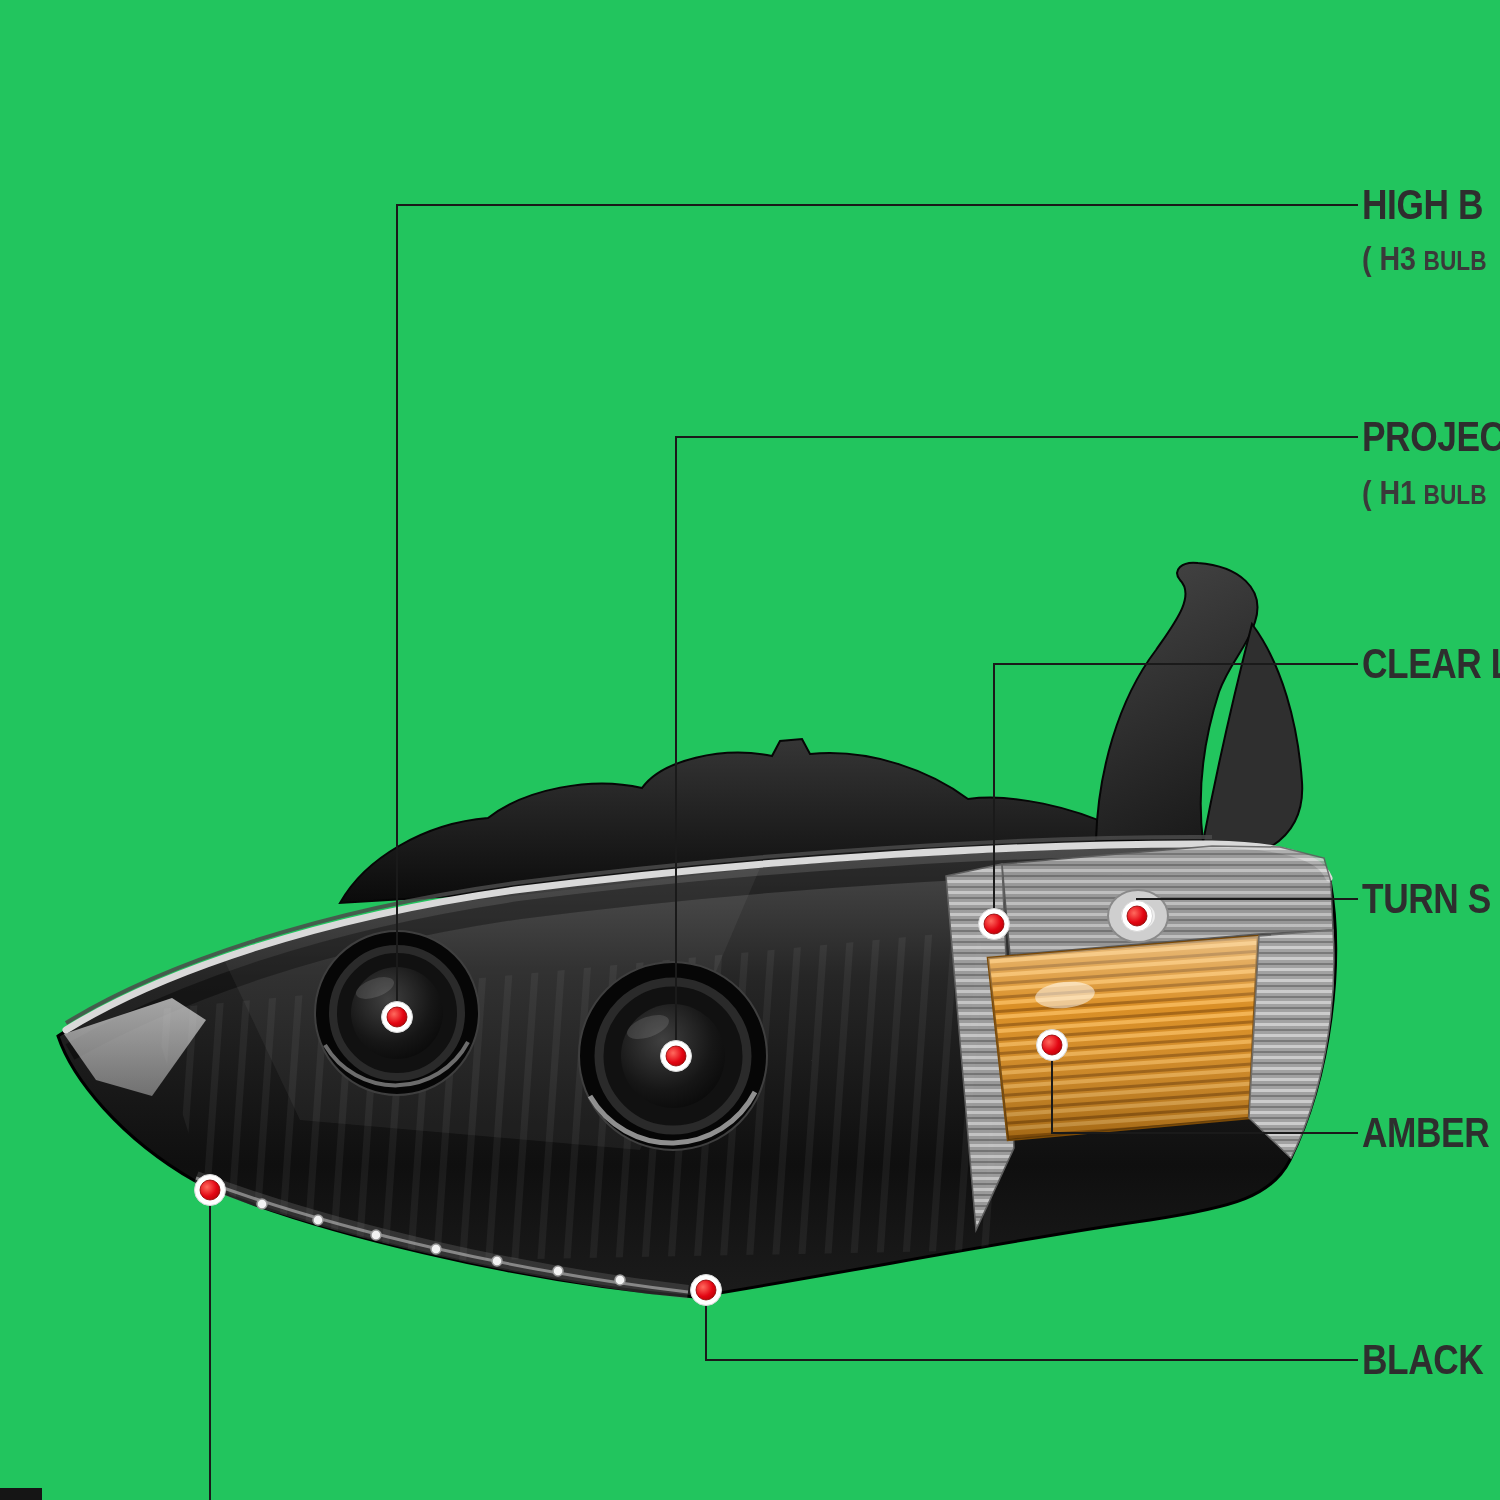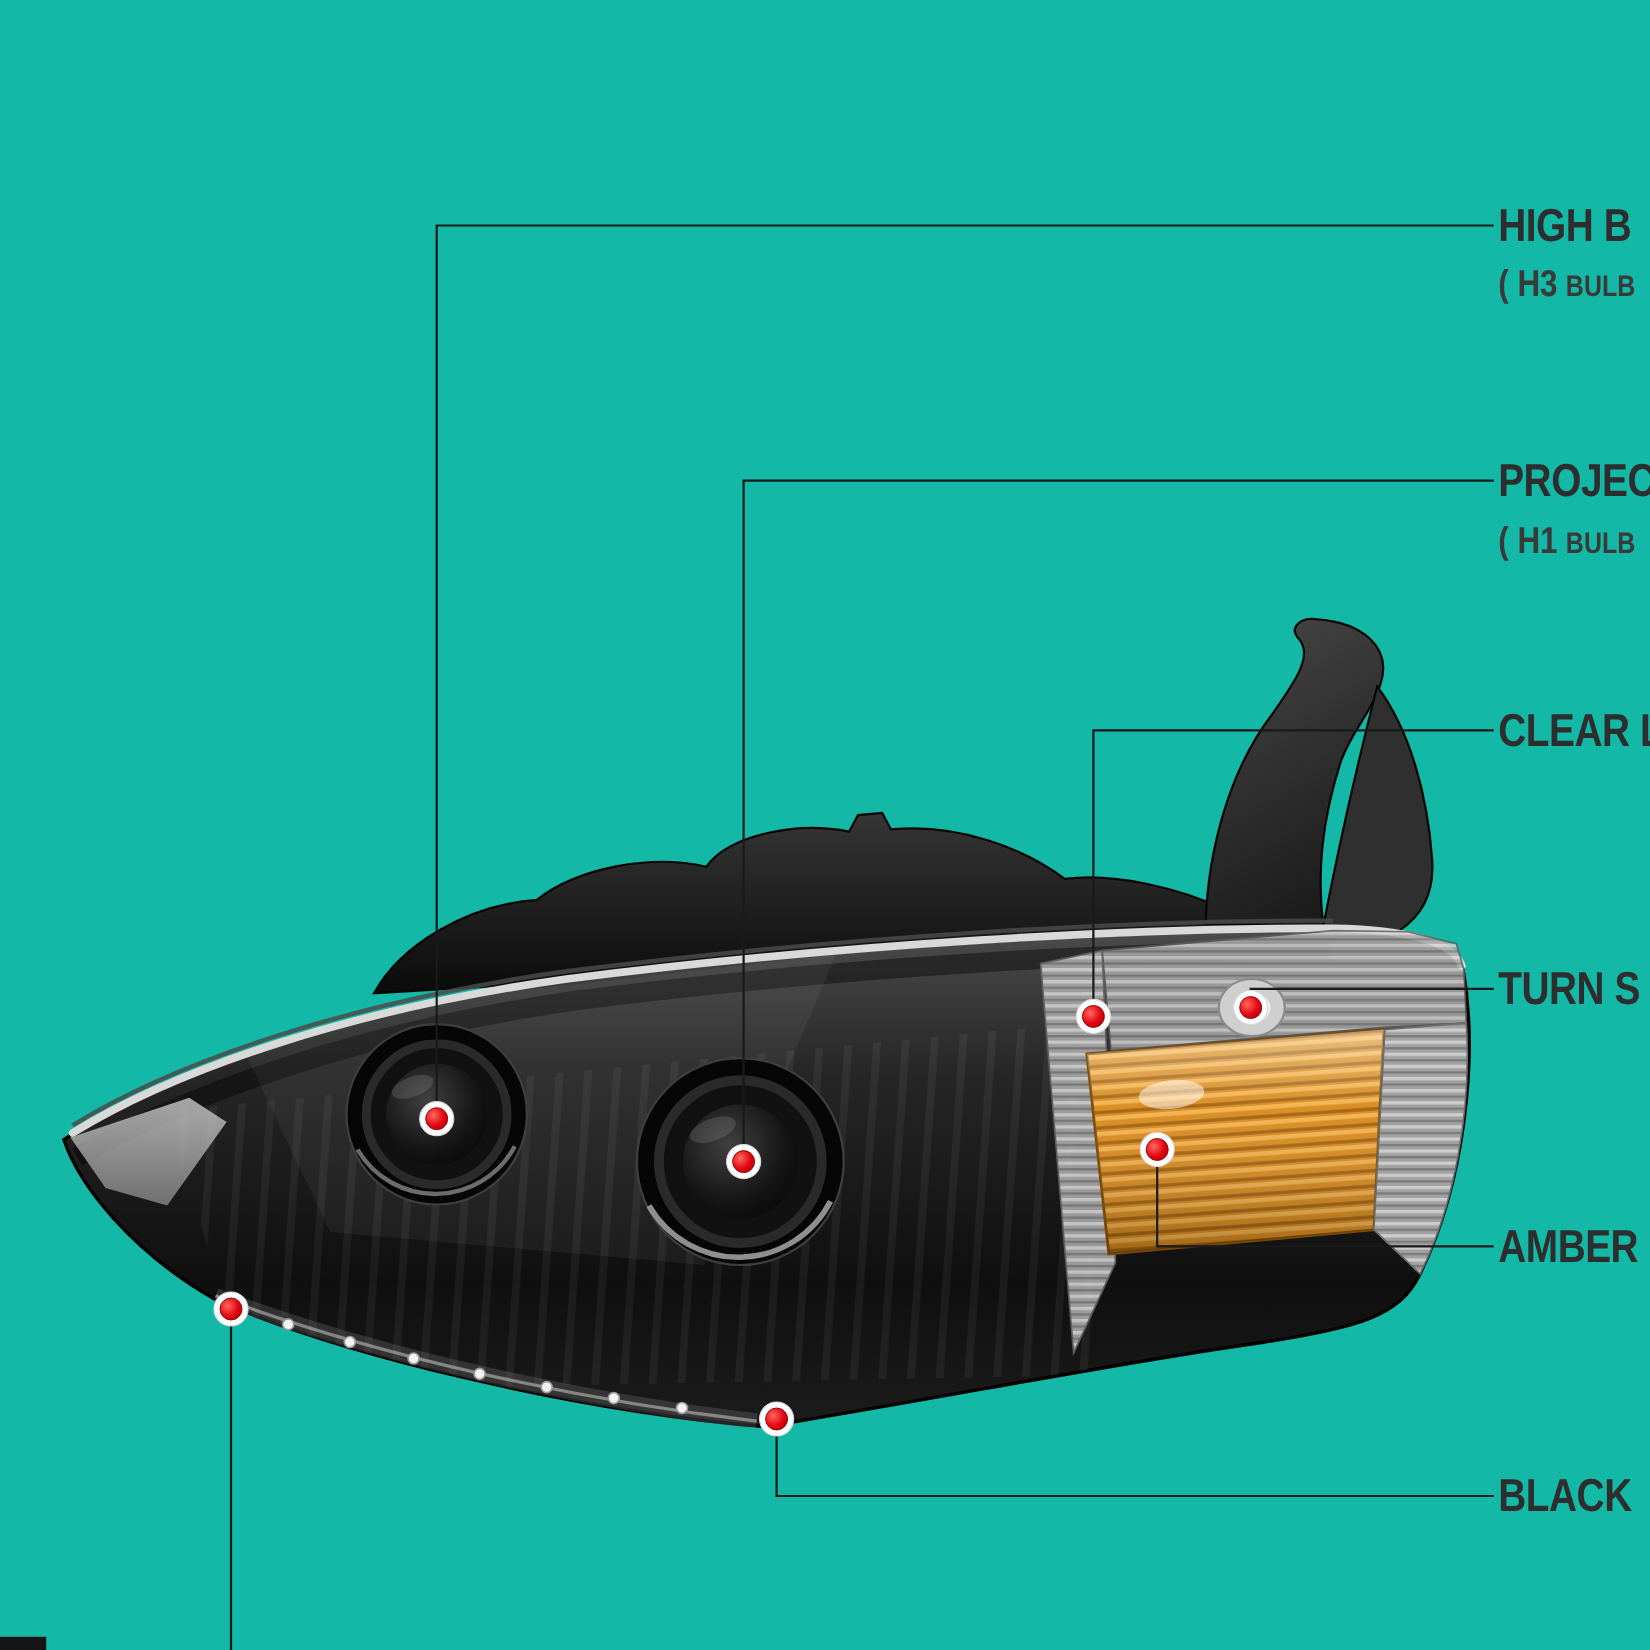--- a/index.html
+++ b/index.html
@@ -5,21 +5,21 @@
   html, body {
     margin: 0; padding: 0;
     width: 1500px; height: 1500px;
     overflow: hidden;
     background: #ffffff;
     font-family: "Liberation Sans", sans-serif;
   }
   .stage {
     position: relative;
     width: 1500px; height: 1500px;
-    background: #14b8a6;
+    background: #22c55e;
     text-decoration: underline;
   }
   .stage svg { position: absolute; left: 0; top: 0; }
   .callout-label {
     position: absolute;
     left: 1362px;
     color: #2e2e2e;
     font-weight: 700;
     font-size: 42px;
     line-height: 1;

